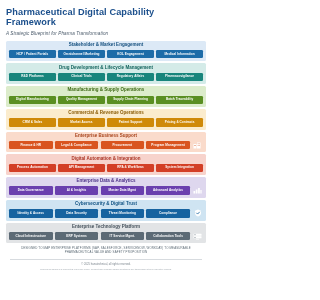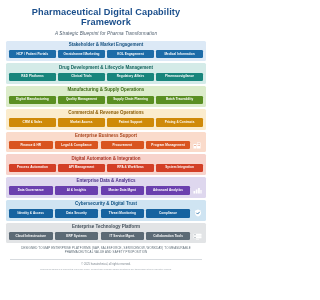--- a/index.html
+++ b/index.html
@@ -10,21 +10,20 @@
     overflow:hidden;
   }
   .page{
     width:212px;height:300px;
     box-sizing:border-box;
     padding:0;
     background:#ffffff;
     display:flex;flex-direction:column;
   }
   .titlewrap{
-    text-align:center;
     padding:7px 6px 0 6px;
   }
   .title{
     font-size:9.2px;
     font-weight:bold;
     color:#1b4f8c;
     letter-spacing:.1px;
     line-height:1.1;
   }
   .subtitle{

